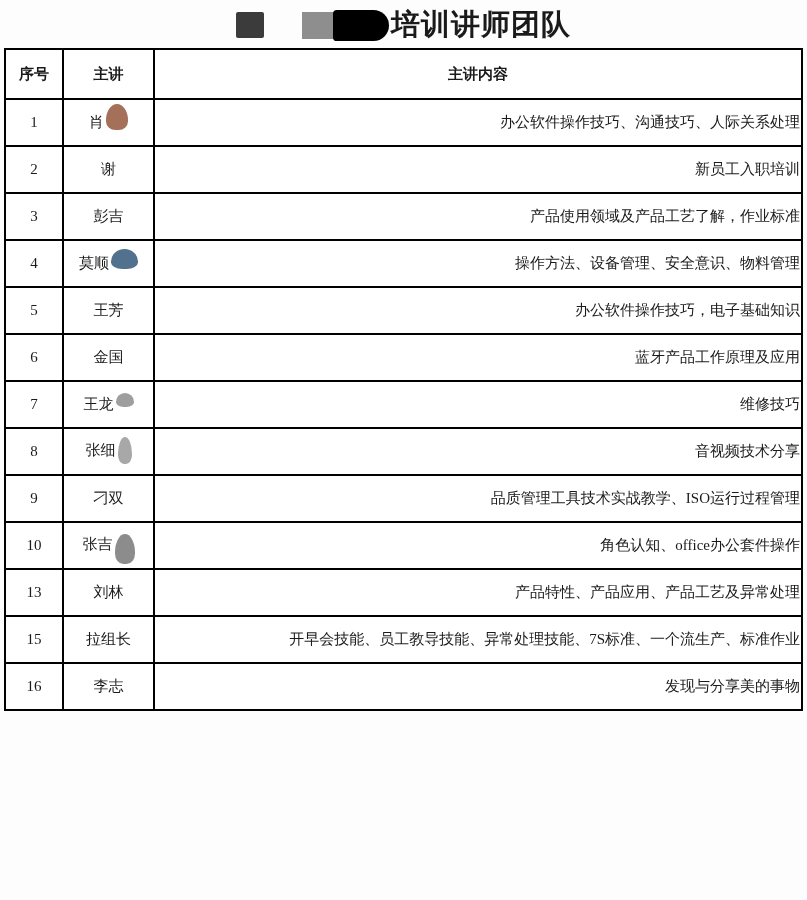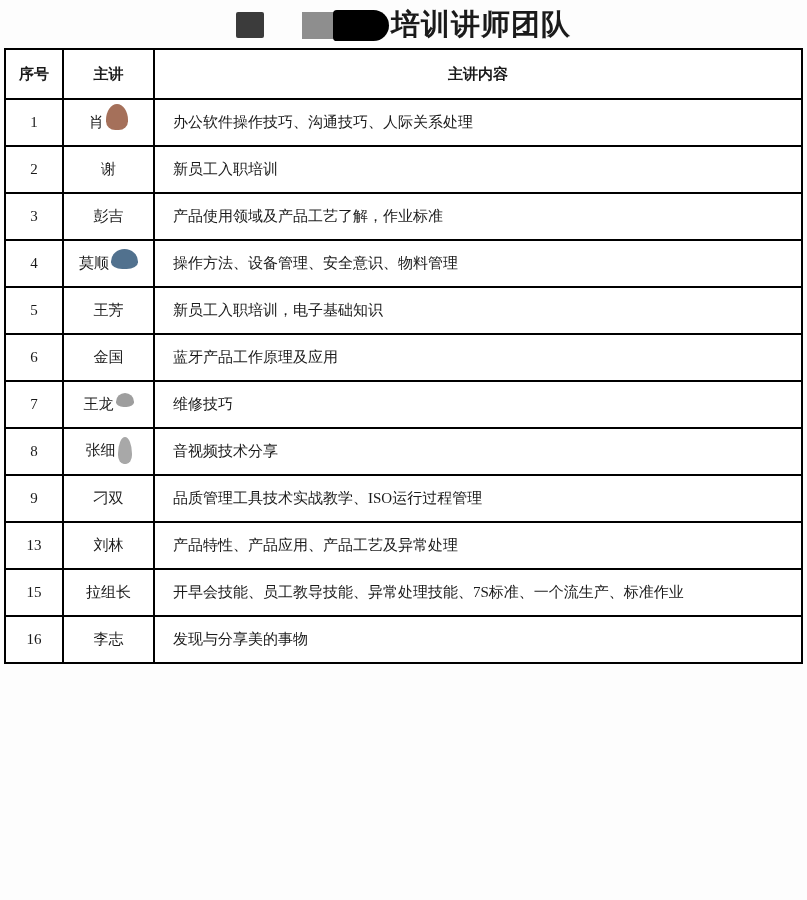--- a/index.html
+++ b/index.html
@@ -38,21 +38,21 @@
   th,td{
     border:2px solid #000;
     font-size:15px;
     vertical-align:middle;
     overflow:hidden;
     margin-top:28px;
   }
   thead th{height:46px;font-weight:bold;text-align:center;font-size:15px;}
   tbody td{height:43px;}
   td.no,td.name{text-align:center;}
-  td.content{text-align:left;padding-left:18px;}
+  td.content{text-align:right;padding-left:18px;}
   .name-wrap{position:relative;display:inline-block;white-space:nowrap;}
   .blob{
     display:inline-block;
     vertical-align:middle;
     border-radius:50% 50% 42% 42% / 62% 62% 34% 34%;
   }
 </style>
 </head>
 <body>
 
@@ -95,21 +95,21 @@
         <td class="content">产品使用领域及产品工艺了解，作业标准</td>
       </tr>
       <tr>
         <td class="no">4</td>
         <td class="name"><span class="name-wrap"><span>莫顺</span><span class="blob" style="width: 27px; height: 20px; margin-top: -12px; margin-left: 2px; background: rgb(81, 113, 142);"></span></span></td>
         <td class="content">操作方法、设备管理、安全意识、物料管理</td>
       </tr>
       <tr>
         <td class="no">5</td>
         <td class="name"><span class="name-wrap"><span>王芳</span></span></td>
-        <td class="content">新员工入职培训，电子基础知识</td>
+        <td class="content">办公软件操作技巧，电子基础知识</td>
       </tr>
       <tr>
         <td class="no">6</td>
         <td class="name"><span class="name-wrap"><span>金国</span></span></td>
         <td class="content">蓝牙产品工作原理及应用</td>
       </tr>
       <tr>
         <td class="no">7</td>
         <td class="name"><span class="name-wrap"><span>王龙</span><span class="blob" style="width: 18px; height: 14px; margin-top: -12px; margin-left: 2px; background: rgb(158, 158, 158);"></span></span></td>
         <td class="content">维修技巧</td>
@@ -118,20 +118,25 @@
         <td class="no">8</td>
         <td class="name"><span class="name-wrap"><span>张细</span><span class="blob" style="width: 14px; height: 27px; margin-top: -2px; margin-left: 2px; background: rgb(168, 168, 168);"></span></span></td>
         <td class="content">音视频技术分享</td>
       </tr>
       <tr>
         <td class="no">9</td>
         <td class="name"><span class="name-wrap"><span>刁双</span></span></td>
         <td class="content">品质管理工具技术实战教学、ISO运行过程管理</td>
       </tr>
       <tr>
+        <td class="no">10</td>
+        <td class="name"><span class="name-wrap"><span>张吉</span><span class="blob" style="width: 20px; height: 30px; margin-top: 6px; margin-left: 2px; background: rgb(140, 140, 140);"></span></span></td>
+        <td class="content">角色认知、office办公套件操作</td>
+      </tr>
+      <tr>
         <td class="no">13</td>
         <td class="name"><span class="name-wrap"><span>刘林</span></span></td>
         <td class="content">产品特性、产品应用、产品工艺及异常处理</td>
       </tr>
       <tr>
         <td class="no">15</td>
         <td class="name"><span class="name-wrap"><span>拉组长</span></span></td>
         <td class="content">开早会技能、员工教导技能、异常处理技能、7S标准、一个流生产、标准作业</td>
       </tr>
       <tr>

